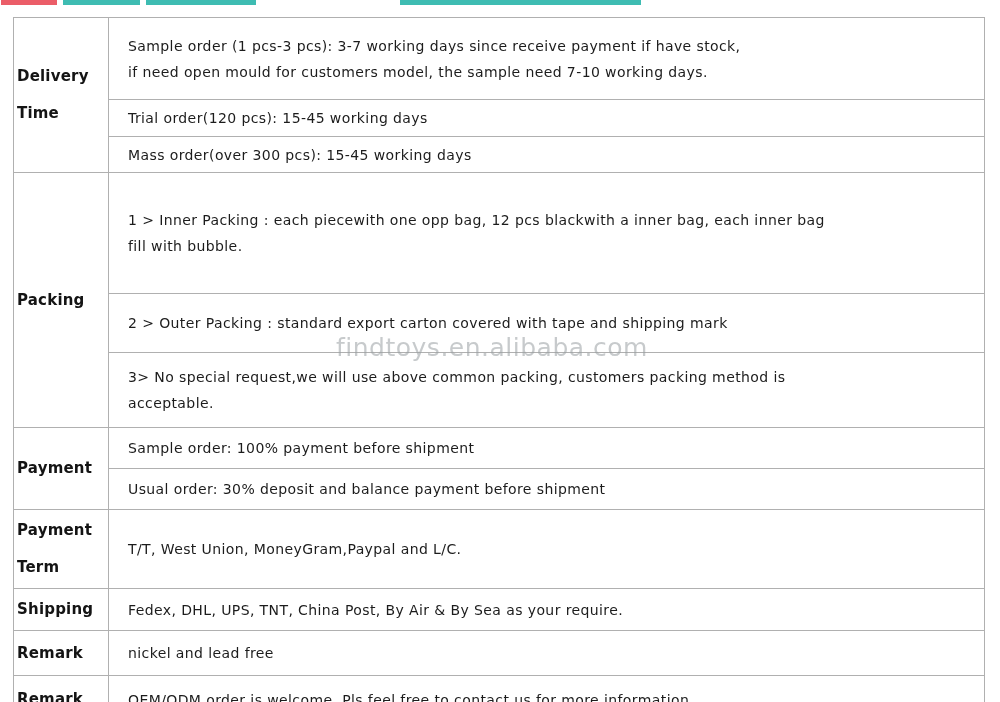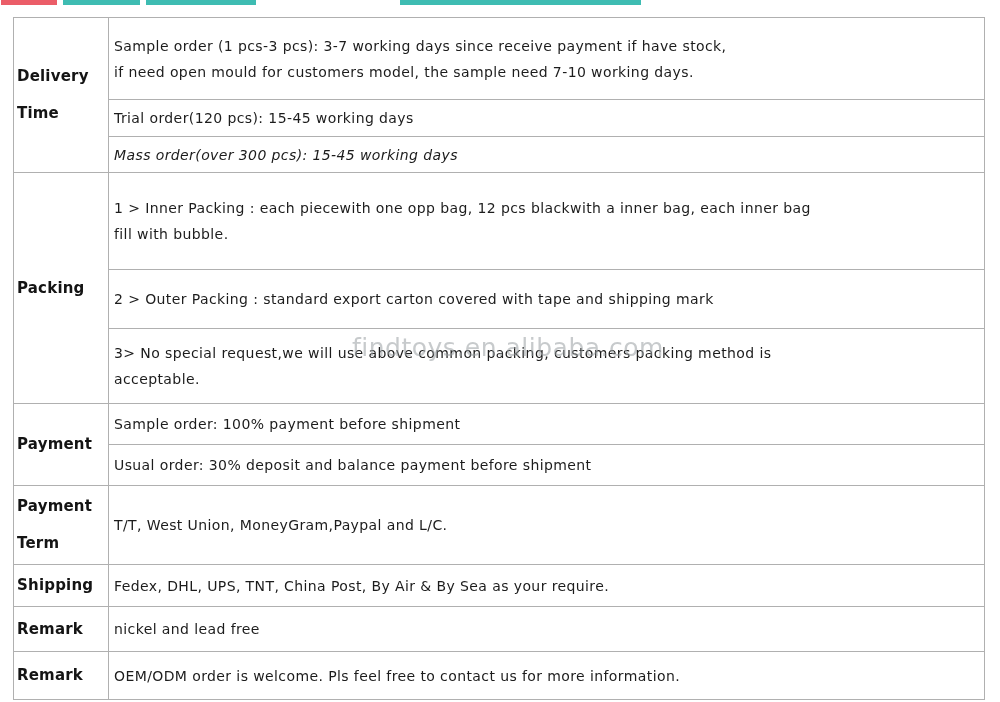--- a/index.html
+++ b/index.html
@@ -26,32 +26,32 @@
     overflow: hidden;
   }
   td.label {
     font-size: 15px; line-height: 37px; font-weight: bold;
     color: #141414; letter-spacing: .2px;
     padding: 2px 2px 2px 3px;
   }
   td.content {
     font-size: 14px; line-height: 26px;
     color: #1c1c1c; letter-spacing: .4px;
-    padding: 2px 6px 2px 5px;
+    padding: 2px 6px 2px 19px;
   }
 
   
-  .h-r1a { height: 82px; } .h-r1b { height: 37px; } .h-r1c { height: 36px; font-style: italic; }
-  .h-r2a { height: 97px; } .h-r2b { height: 59px; } .h-r2c { height: 75px; }
+  .h-r1a { height: 82px; } .h-r1b { height: 37px; } .h-r1c { height: 36px; }
+  .h-r2a { height: 121px; } .h-r2b { height: 59px; } .h-r2c { height: 75px; }
   .h-r3a { height: 41px; } .h-r3b { height: 41px; }
   .h-r4  { height: 52px; } .h-r5  { height: 31px; }
   .h-r6  { height: 45px; } .h-r7  { height: 48px; }
 
   .watermark {
-    position: absolute; left: 352px; top: 334px;
+    position: absolute; left: 336px; top: 334px;
     font-size: 25px; line-height: 28px;
     color: #9aa0a3; opacity: .55; letter-spacing: .5px;
     pointer-events: none;
   }
 </style>
 </head>
 <body>
 
 <div class="topbars">
     <div class="topbar" style="left: 1px; width: 56px; background: rgb(232, 65, 77);"></div>

